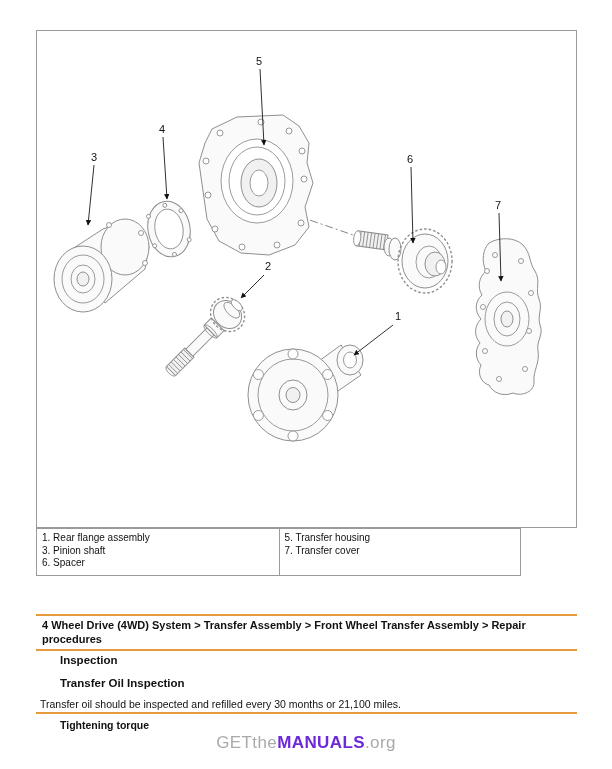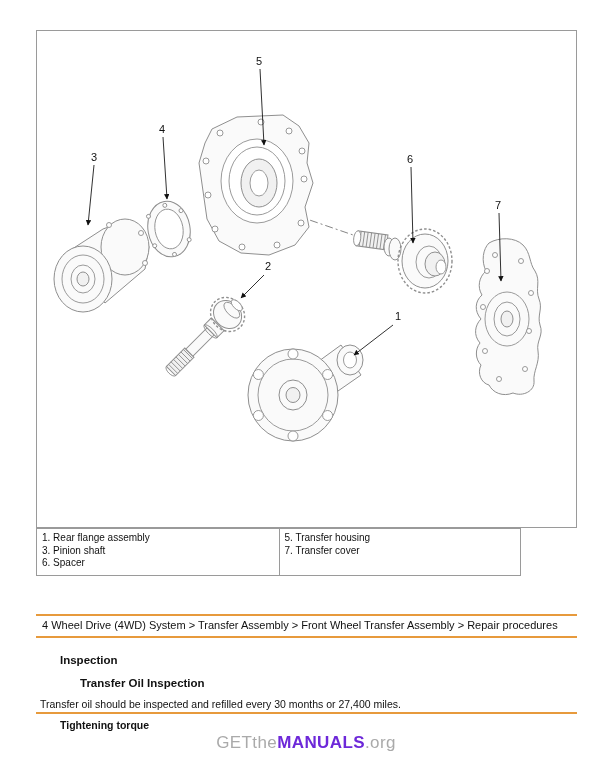--- a/index.html
+++ b/index.html
@@ -32,24 +32,24 @@
   .legend-table{
     position:absolute;left:36px;top:528px;width:485px;display:flex;
     border:1px solid var(--border-gray);background:#fff;
   }
   .legend-cell{width:50%;padding:3px 5px 5px 5px;font-size:10px;line-height:12.5px;}
   .legend-cell + .legend-cell{border-left:1px solid var(--border-gray);}
 
   .breadcrumb{
     position:absolute;left:36px;top:614px;width:541px;
     border-top:2px solid var(--accent-orange);border-bottom:2px solid var(--accent-orange);
-    padding:3px 6px;font-size:11px;font-weight:normal;line-height:13.5px;background:#fff;
+    padding:3px 6px;font-size:11px;font-weight:bold;line-height:13.5px;background:#fff;
   }
   .h-inspection{position:absolute;left:60px;top:654px;font-size:11.5px;font-weight:bold;}
-  .h-oil{position:absolute;left:60px;top:677px;font-size:11.5px;font-weight:bold;margin-left:20px;}
+  .h-oil{position:absolute;left:60px;top:677px;font-size:11.5px;font-weight:bold;}
   .p-oil{position:absolute;left:40px;top:698px;font-size:10.5px;}
   .rule-orange{position:absolute;left:36px;top:712px;width:541px;height:0;border-top:2px solid var(--accent-orange);}
   .h-torque{position:absolute;left:38px;top:719px;font-size:10.5px;font-weight:bold;margin-left:22px;}
   .watermark{
     position:absolute;left:0;right:0;top:733px;text-align:center;
     font-size:17px;color:var(--watermark-gray);letter-spacing:0.4px;
   }
   .watermark .core{font-weight:bold;color:#6d28d9;}
 </style>
 </head>
@@ -207,19 +207,19 @@
   <div class="legend-cell">
     <div>5. Transfer housing</div>
     <div>7. Transfer cover</div>
   </div>
 </div>
 
 <div class="breadcrumb">4 Wheel Drive (4WD) System &gt; Transfer Assembly &gt; Front Wheel Transfer Assembly &gt; Repair procedures</div>
 
 <div class="h-inspection">Inspection</div>
 <div class="h-oil">Transfer Oil Inspection</div>
-<div class="p-oil">Transfer oil should be inspected and refilled every 30 months or 27,400 miles.</div>
+<div class="p-oil">Transfer oil should be inspected and refilled every 30 months or 21,100 miles.</div>
 <div class="rule-orange"></div>
 <div class="h-torque">Tightening torque</div>
 
 <div class="watermark">
   <span>GETthe</span><span class="core">MANUALS</span><span>.org</span>
 </div>
 
 </body></html>

